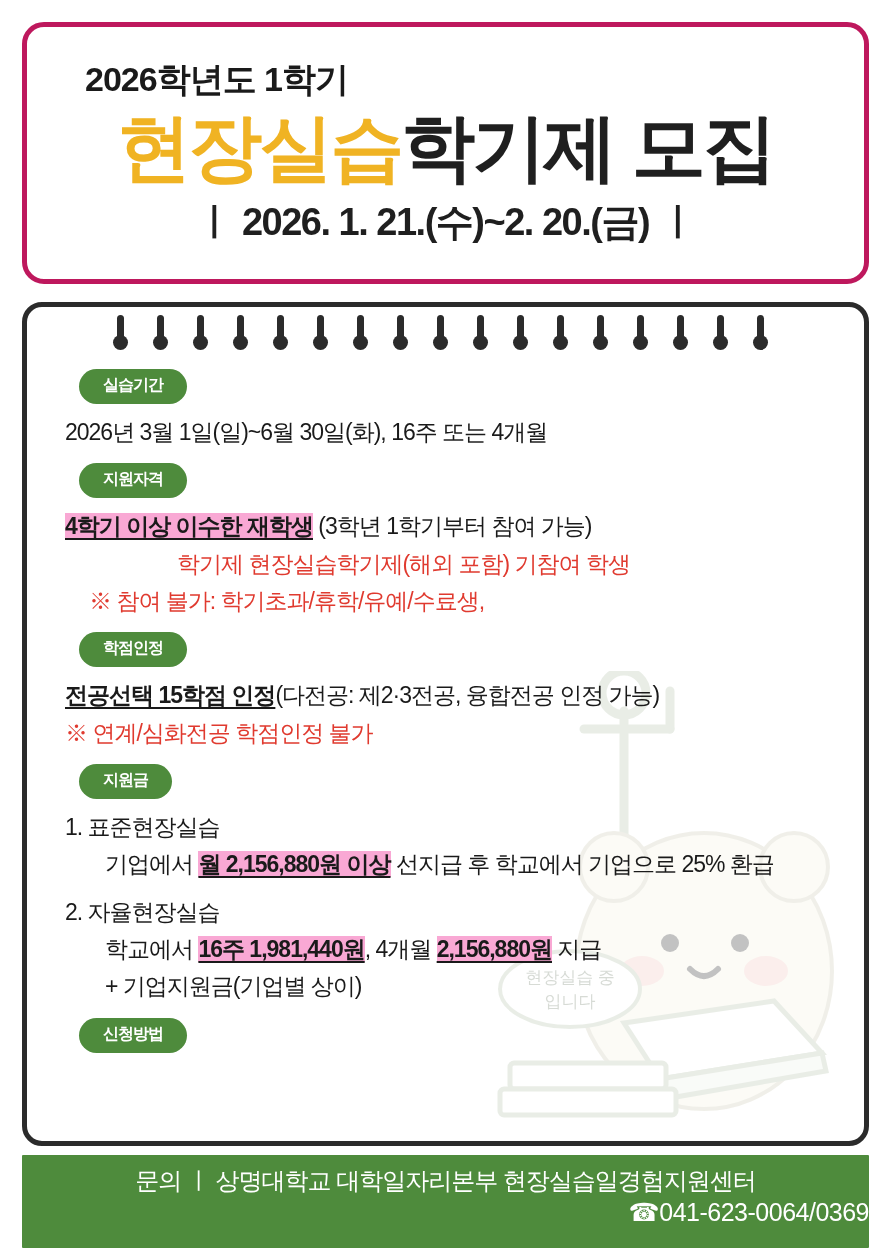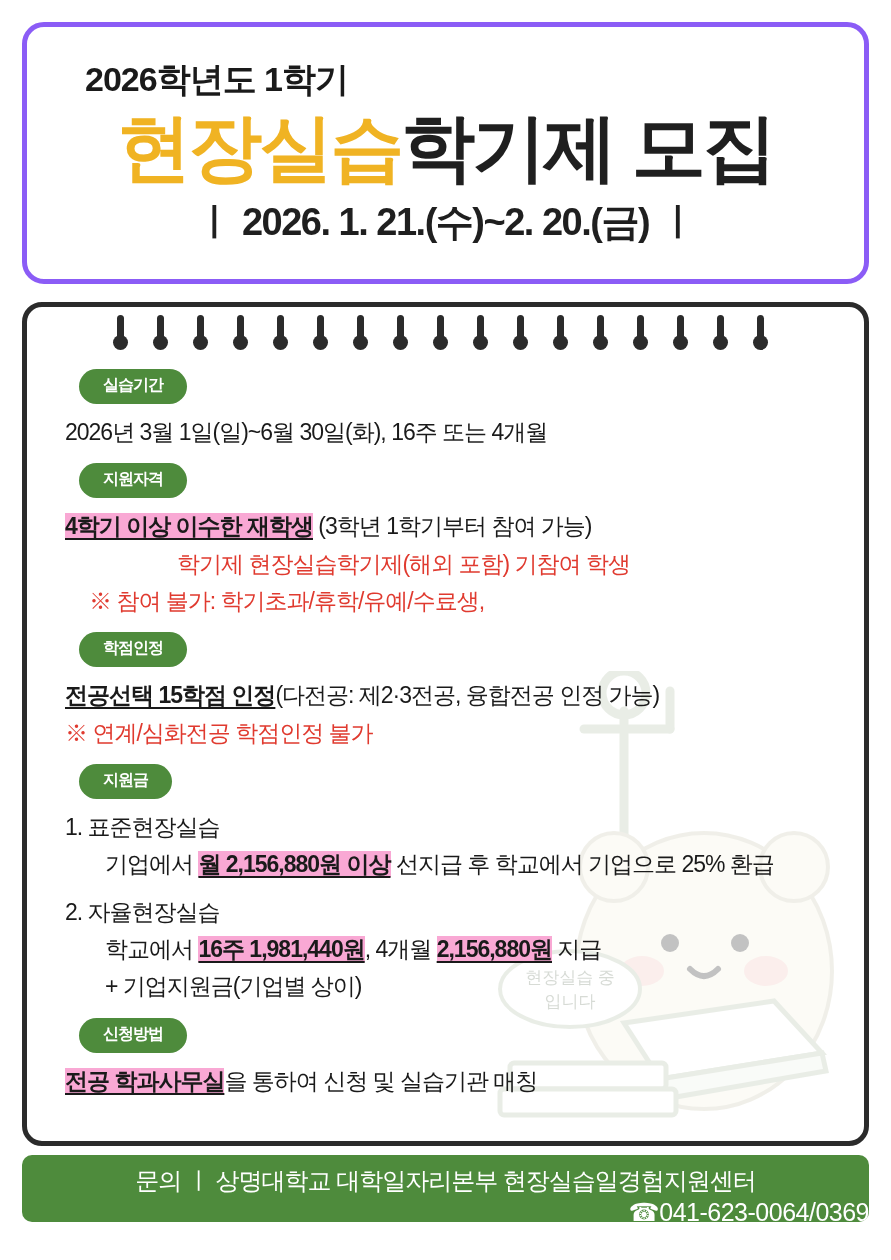--- a/index.html
+++ b/index.html
@@ -16,21 +16,21 @@
     overflow: hidden;
   }
 
   
   .header-card {
     position: absolute;
     left: 22px;
     top: 22px;
     width: 847px;
     height: 262px;
-    border: 5px solid #8b5cf6;
+    border: 5px solid #be185d;
     border-radius: 22px;
     background: #ffffff;
     text-align: center;
   }
   .header-year {
     margin-top: 30px;
     font-size: 34px;
     font-weight: bold;
     color: #1a1a1a;
     letter-spacing: -1px;
@@ -148,23 +148,23 @@
     z-index: 1;
     pointer-events: none;
   }
 
   
   .footer {
     position: absolute;
     left: 22px;
     top: 1155px;
     width: 847px;
-    height: 67px;
+    height: 93px;
     background: #4e8b3c;
-    border-radius: 10px;
+    border-radius: 1px;
     color: #ffffff;
     text-align: center;
     padding-top: 10px;
   }
   .footer-line1 {
     font-size: 24px;
     letter-spacing: -1px;
     line-height: 1.3;
   }
   .footer-line2 {
@@ -278,23 +278,20 @@
       </p>
       <p class="line" style="margin-top:14px">2. 자율현장실습</p>
       <p class="line indent3">
         <span>학교에서 </span><span class="mark">16주 1,981,440원</span><span>,  4개월 </span><span class="mark">2,156,880원</span><span> 지급</span>
       </p>
       <p class="line indent3">+ 기업지원금(기업별 상이)</p>
     </div>
 
     <div class="sec">
       <div class="pill">신청방법</div>
-      <p class="line">
-        <span class="mark">전공 학과사무실</span><span>을 통하여 신청 및 실습기관 매칭</span>
-      </p>
     </div>
 
   </div>
 </div>
 
 <div class="footer">
   <div class="footer-line1">
     <span>문의</span>
     <span>ㅣ</span>
     <span>상명대학교 대학일자리본부 현장실습일경험지원센터</span>

